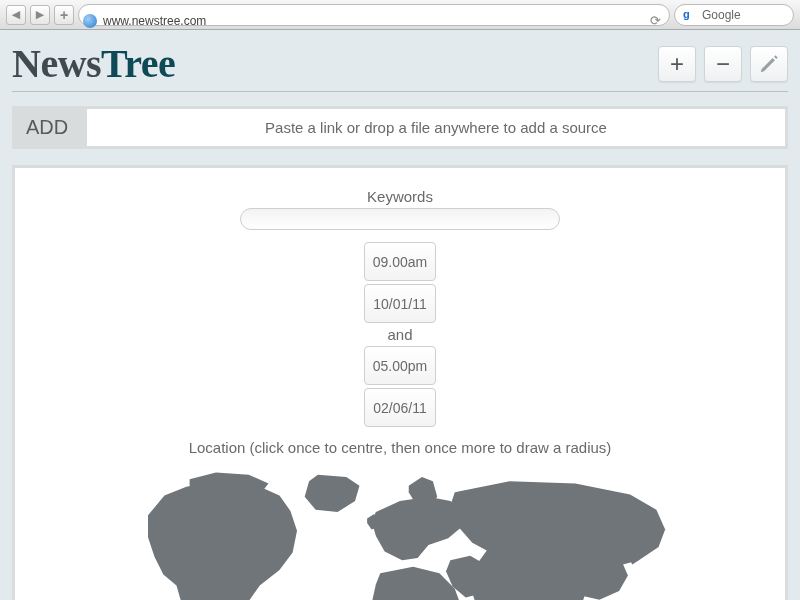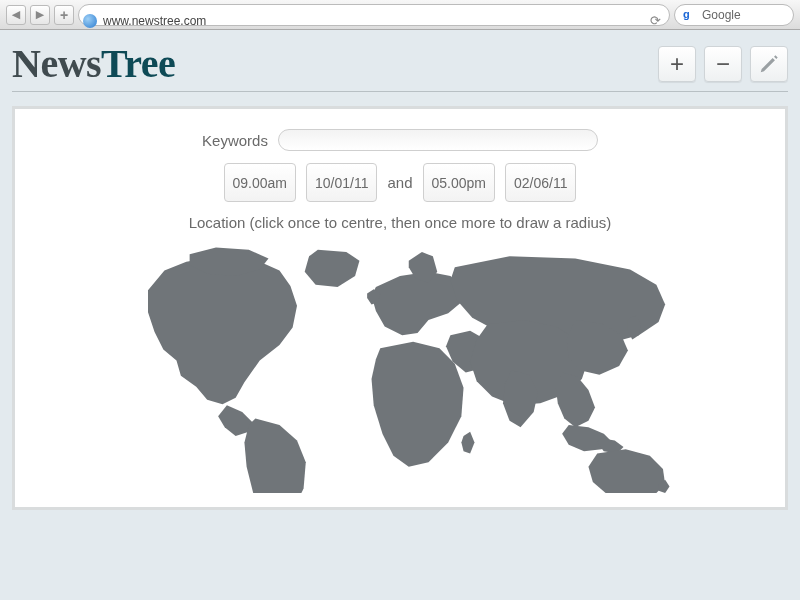--- a/index.html
+++ b/index.html
@@ -95,21 +95,21 @@
     flex: 1;
     background: #fff;
     border: 3px solid #d9dcdd;
     padding: 10px 16px;
     color: #6a6a6a;
     font-size: 15px;
   }
   .add-panel { text-align: center; padding: 10px 16px; }
   .find-panel { padding: 14px 50px 14px 50px; }
 
-  .find-row { display: flex; align-items: center; justify-content: center; gap: 10px; margin: 6px 0 12px 0; color: #6a6a6a; font-size: 15px; flex-wrap: wrap; }
+  .find-row { display: flex; align-items: center; justify-content: center; gap: 3px; margin: 6px 0 12px 0; color: #6a6a6a; font-size: 15px; flex-wrap: wrap; flex-direction: column; }
   .kw-input {
     flex: 0 0 auto; width: 320px; height: 22px;
     border: 1px solid #cfcfcf; border-radius: 11px;
     background: linear-gradient(#f3f3f3,#fff);
   }
   .pill-input {
     height: 39px; border: 1px solid #cfcfcf; border-radius: 4px;
     background: linear-gradient(#fff,#f3f3f3);
     padding: 1px 8px; font-size: 14px; color: #6a6a6a;
     text-align: center; min-width: 62px;
@@ -155,20 +155,26 @@
           <span>−</span>
         </div>
       <div class="tool-btn compose">
         <svg viewBox="0 0 24 24">
             <path fill="#9aa0a3" d="M3 21l3.5-1 12-12-2.5-2.5-12 12L3 21zM17.5 4L20 6.5 21.5 5 19 2.5 17.5 4z"></path>
           </svg>
       </div>
     </div>
   </div>
 
+  <div class="panel-row">
+    <div class="tab-label">ADD</div>
+    <div class="panel add-panel">
+      <span>Paste a link or drop a file anywhere to add a source</span>
+    </div>
+  </div>
 
   <div class="panel-row">
     <div class="panel find-panel">
 
       <div class="find-row">
         <span>Keywords</span>
         <span class="kw-input"></span>
       </div>
 
       <div class="find-row">

